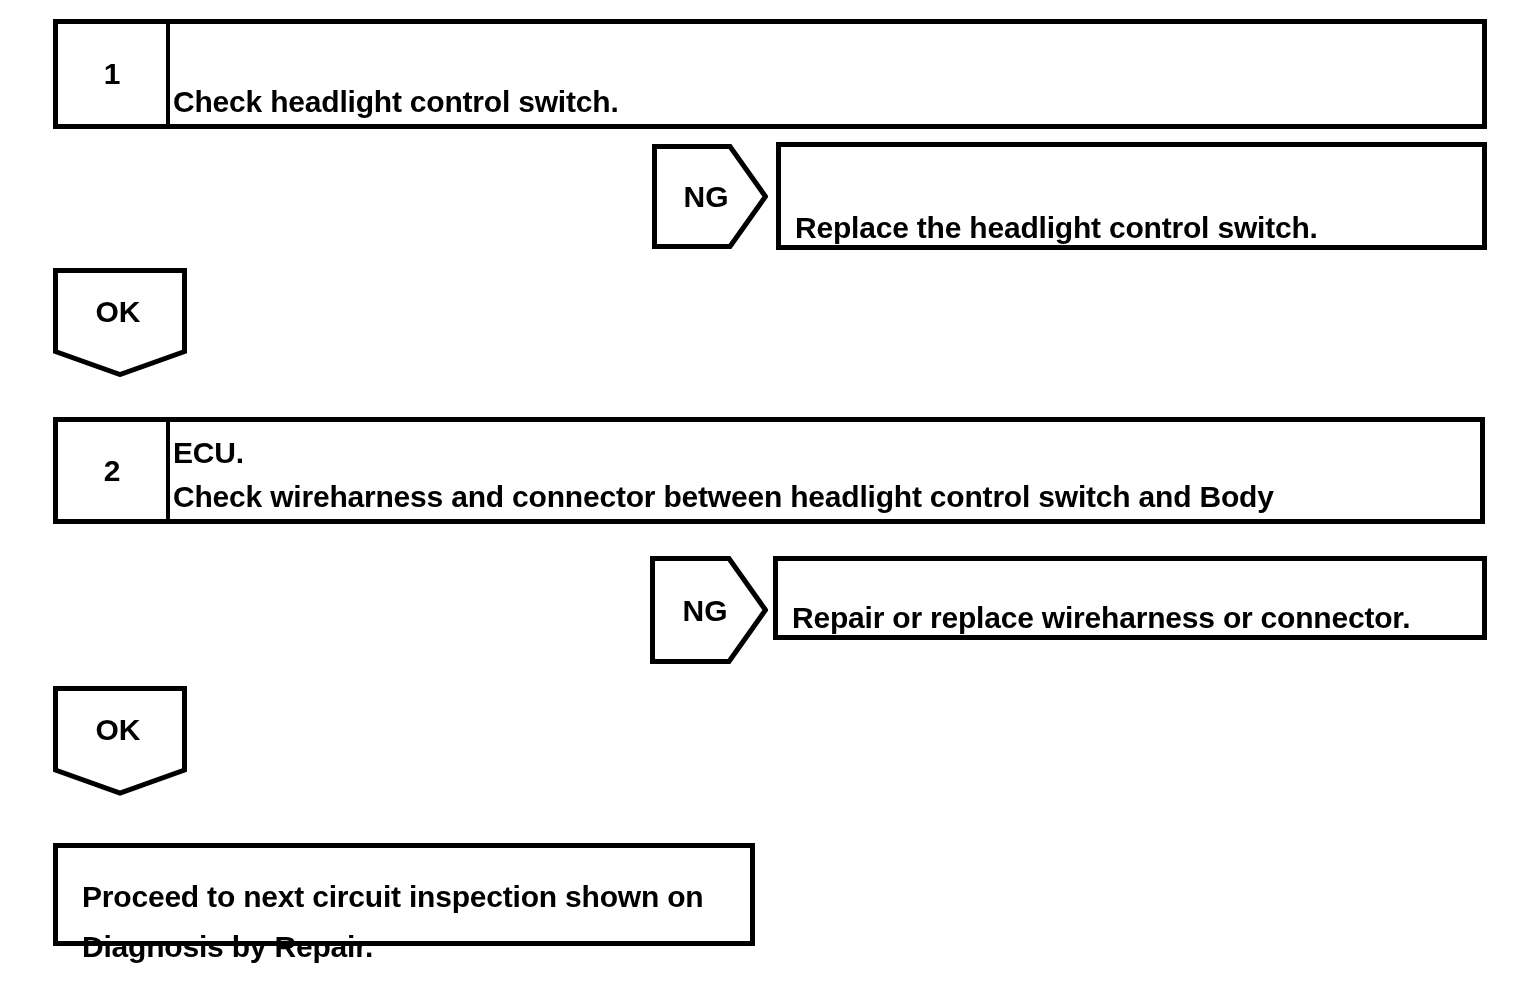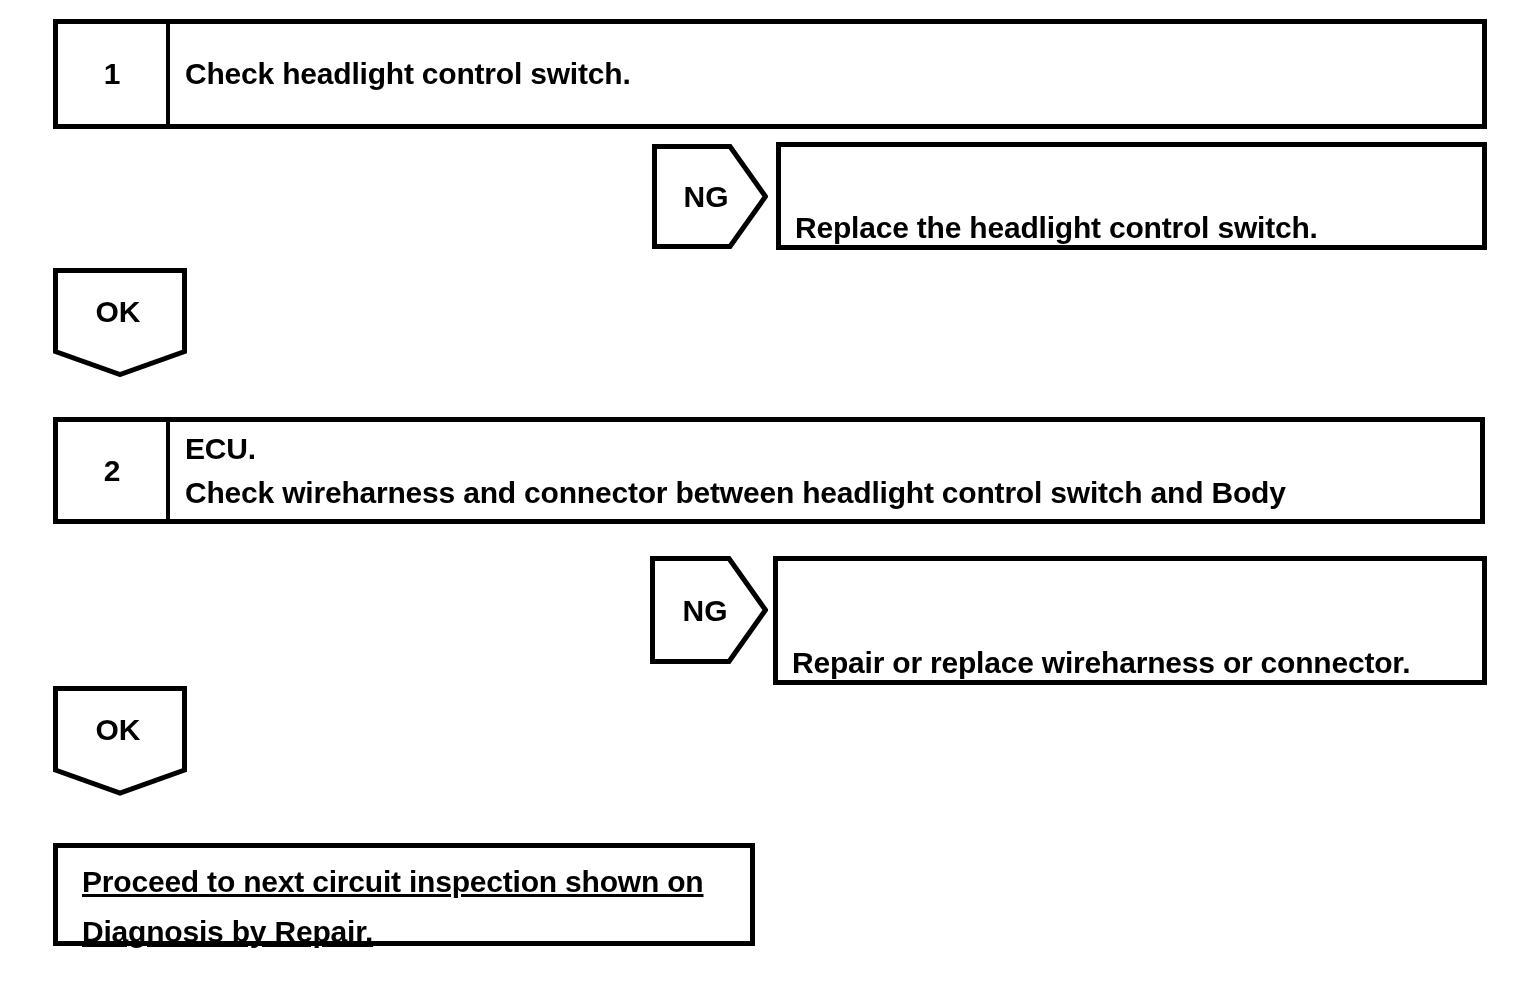--- a/index.html
+++ b/index.html
@@ -30,22 +30,22 @@
     display: flex;
     align-items: center;
     justify-content: center;
     font-size: 30px;
     flex: 0 0 auto;
   }
   .instr-cell {
     flex: 1 1 auto;
     display: flex;
     flex-direction: column;
-    justify-content: center;
-    padding-left: 15px;
+    justify-content: flex-end;
+    padding-left: 3px;
     padding-right: 30px;
     font-size: 30px;
     line-height: 44px;
     letter-spacing: -0.2px;
     border-radius: 6px;
   }
   .instr-line {
     white-space: nowrap;
   }
   .instr-line:empty { display: none; }
@@ -57,26 +57,25 @@
     align-items: flex-end;
     padding-left: 14px;
     font-size: 30px;
     letter-spacing: -0.2px;
     box-sizing: border-box;
   }
   .terminal-box {
     position: absolute;
     border: 5px solid #000000;
     background: #ffffff;
-    padding: 9px 18px 0 24px;
+    padding: 24px 18px 0 24px;
     font-size: 30px;
     line-height: 50px;
     letter-spacing: -0.2px;
     box-sizing: border-box;
-    text-decoration: underline;
   }
   .shape {
     position: absolute;
   }
   .shape polygon {
     fill: #ffffff;
     stroke: #000000;
     stroke-width: 5;
     stroke-linejoin: miter;
   }
@@ -121,21 +120,21 @@
       <div class="instr-line">ECU.</div>
       <div class="instr-line">Check wireharness and connector between headlight control switch and Body</div>
     </div>
   </div>
 
   <svg class="shape" style="left:650px; top:556px;" width="118" height="108" viewBox="0 0 118 108">
     <polygon points="2.5,2.5 79,2.5 115.5,54 79,105.5 2.5,105.5"></polygon>
     <text x="55" y="65">NG</text>
   </svg>
 
-  <div class="result-box" style="left:773px; top:556px; width:714px; height:129px;">
+  <div class="result-box" style="left:773px; top:556px; width:714px; height:84px;">
     <div>Repair or replace wireharness or connector.</div>
   </div>
 
   <svg class="shape" style="left:53px; top:686px;" width="134" height="110" viewBox="0 0 134 110">
     <polygon points="2.5,2.5 131.5,2.5 131.5,84 67,107 2.5,84"></polygon>
     <text x="65" y="54">OK</text>
   </svg>
 
   <div class="terminal-box" style="left:53px; top:843px; width:702px; height:103px;">
     <div>Proceed to next circuit inspection shown on</div>

